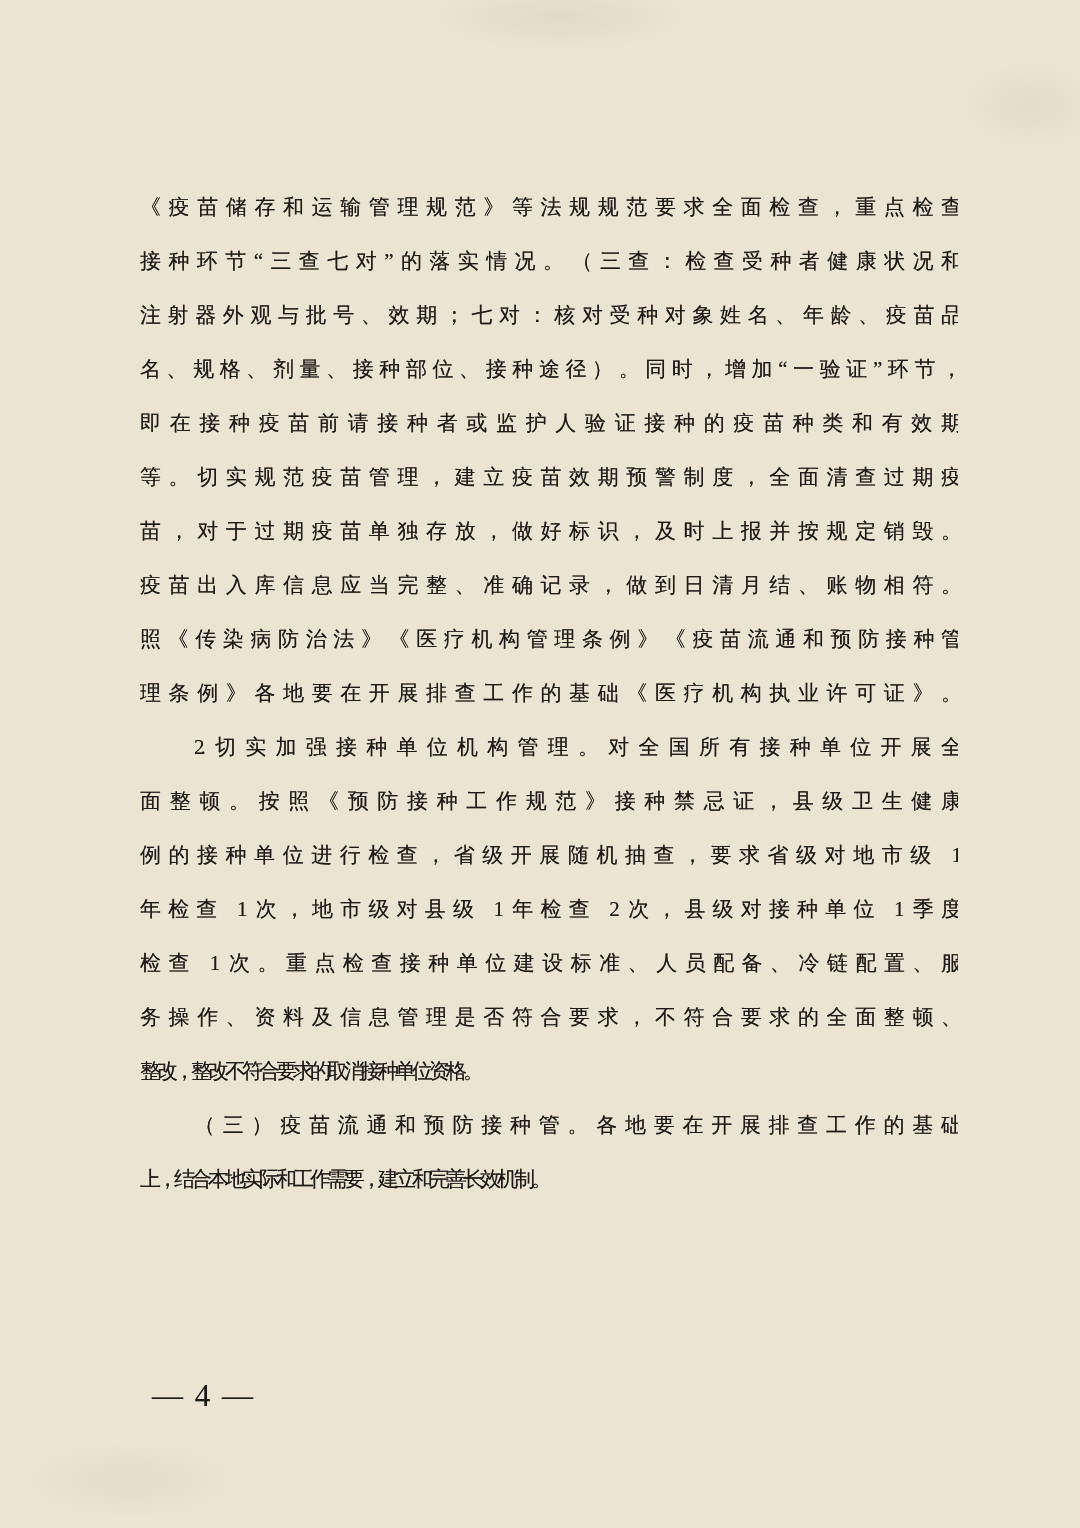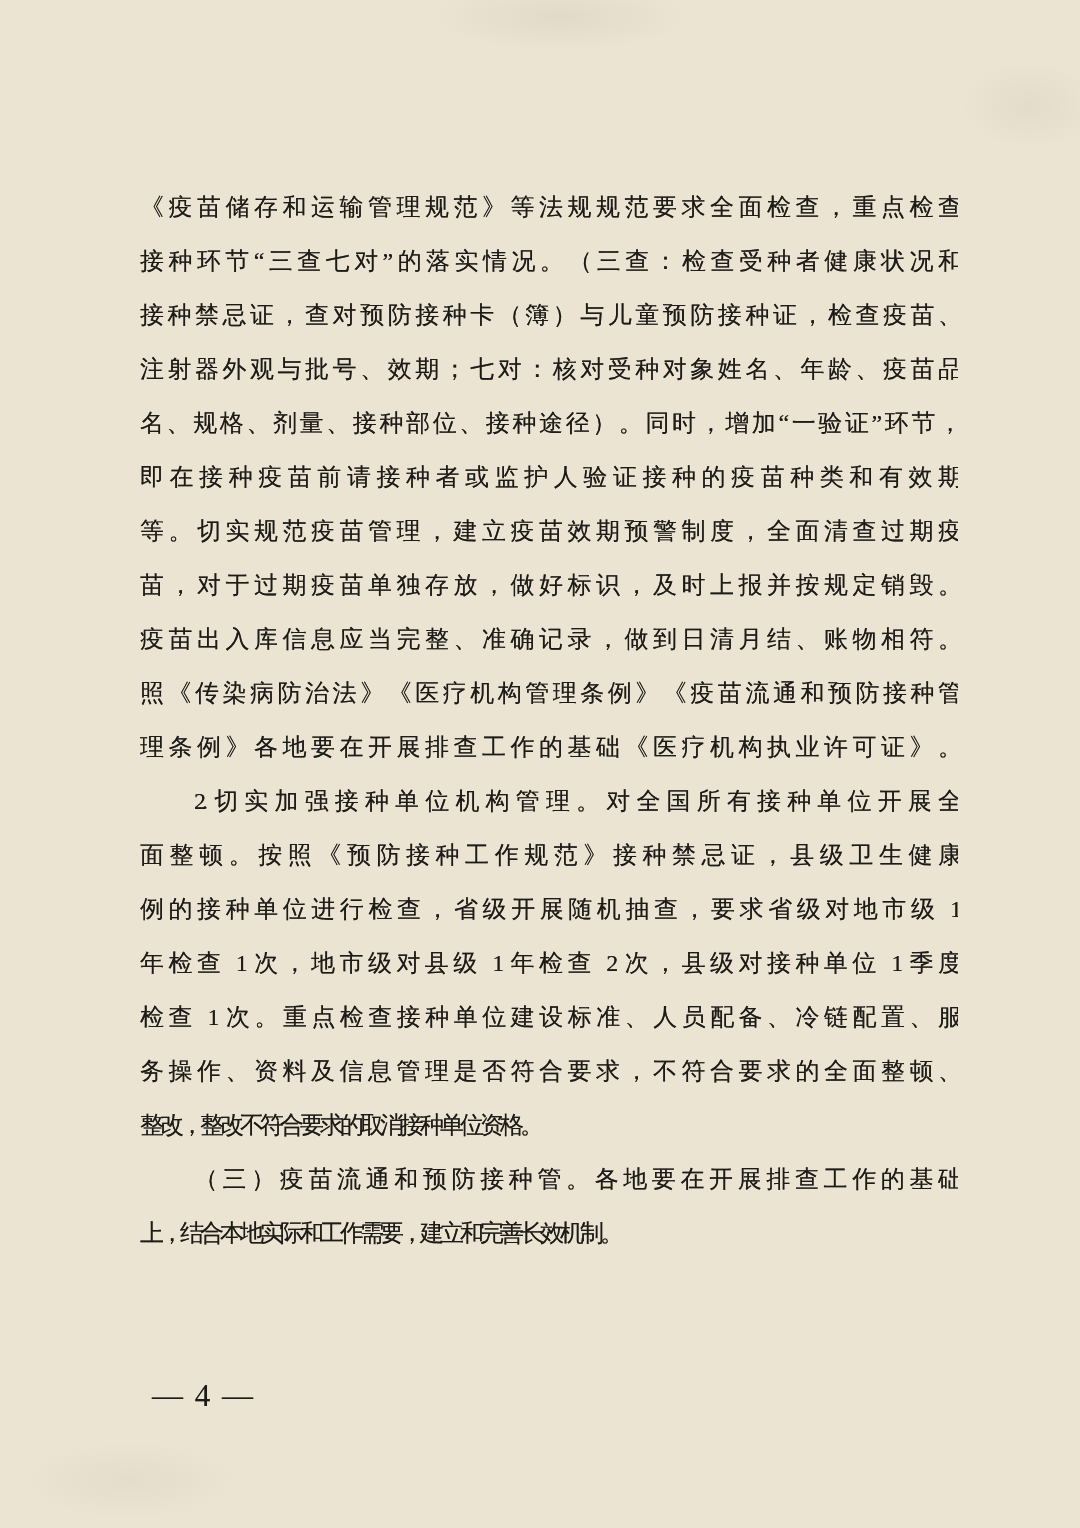--- a/index.html
+++ b/index.html
@@ -34,21 +34,21 @@
 
   .doc-body {
     position: absolute;
     left: 140px;
     top: 180px;
     width: 818px;
   }
   .line {
     height: 54px;
     line-height: 54px;
-    font-size: 24px;
+    font-size: 21px;
     letter-spacing: -4px;
     white-space: nowrap;
     text-shadow: 0 0 0.6px rgba(20,18,15,0.65);
   }
   .line.fill {
     white-space: normal;
     text-align: justify;
     text-align-last: justify;
     text-justify: inter-character;
     overflow: hidden;
@@ -73,21 +73,20 @@
 </head>
 <body>
 
 <div class="smudge s1"></div>
 <div class="smudge s2"></div>
 <div class="smudge s3"></div>
 
 <div class="doc-body">
     <div class="line fill">《疫苗储存和运输管理规范》等法规规范要求全面检查，重点检查</div>
     <div class="line fill">接种环节“三查七对”的落实情况。（三查：检查受种者健康状况和</div>
-    <div class="line fill">接种禁忌证，查对预防接种卡（簿）与儿童预防接种证，检查疫苗、</div>
     <div class="line fill">注射器外观与批号、效期；七对：核对受种对象姓名、年龄、疫苗品</div>
     <div class="line fill">名、规格、剂量、接种部位、接种途径）。同时，增加“一验证”环节，</div>
     <div class="line fill">即在接种疫苗前请接种者或监护人验证接种的疫苗种类和有效期</div>
     <div class="line fill">等。切实规范疫苗管理，建立疫苗效期预警制度，全面清查过期疫</div>
     <div class="line fill">苗，对于过期疫苗单独存放，做好标识，及时上报并按规定销毁。</div>
     <div class="line fill">疫苗出入库信息应当完整、准确记录，做到日清月结、账物相符。</div>
     <div class="line fill">照《传染病防治法》《医疗机构管理条例》《疫苗流通和预防接种管</div>
     <div class="line fill">理条例》各地要在开展排查工作的基础《医疗机构执业许可证》。</div>
     <div class="line indent fill"><span class="lead">2.切实加强接种单位机构管理。</span>对全国所有接种单位开展全</div>
     <div class="line fill">面整顿。按照《预防接种工作规范》接种禁忌证，县级卫生健康</div>

